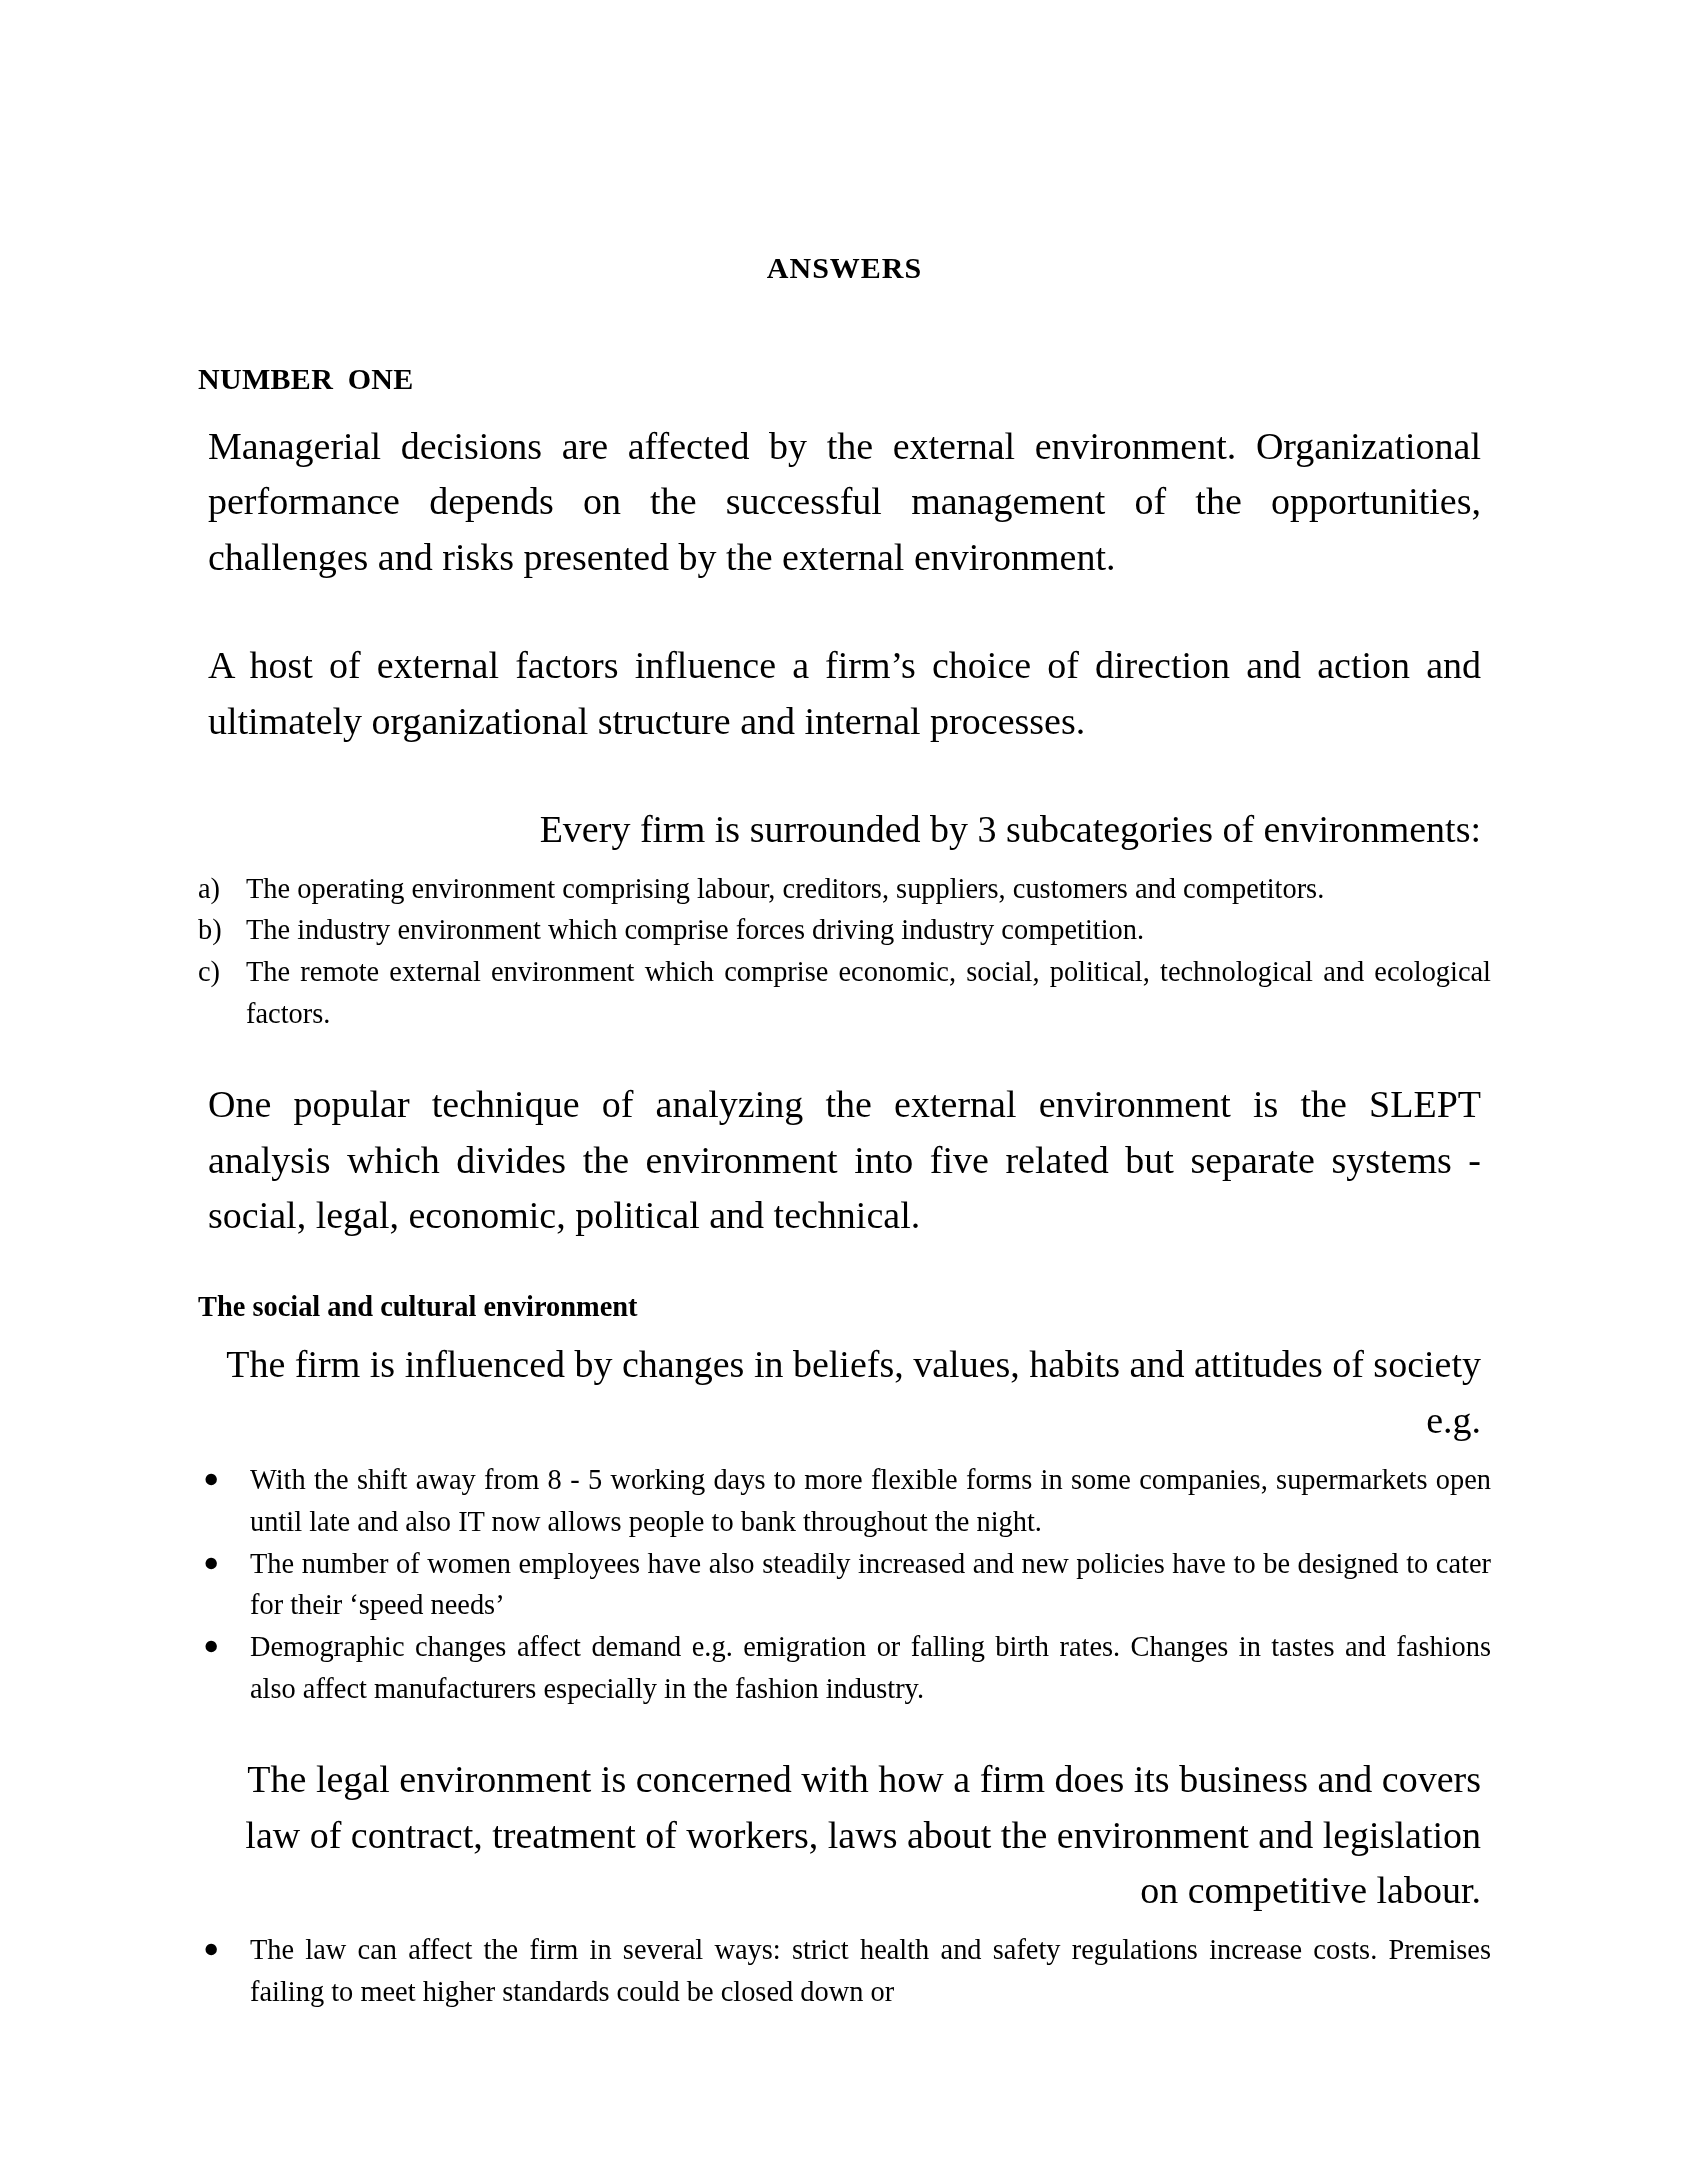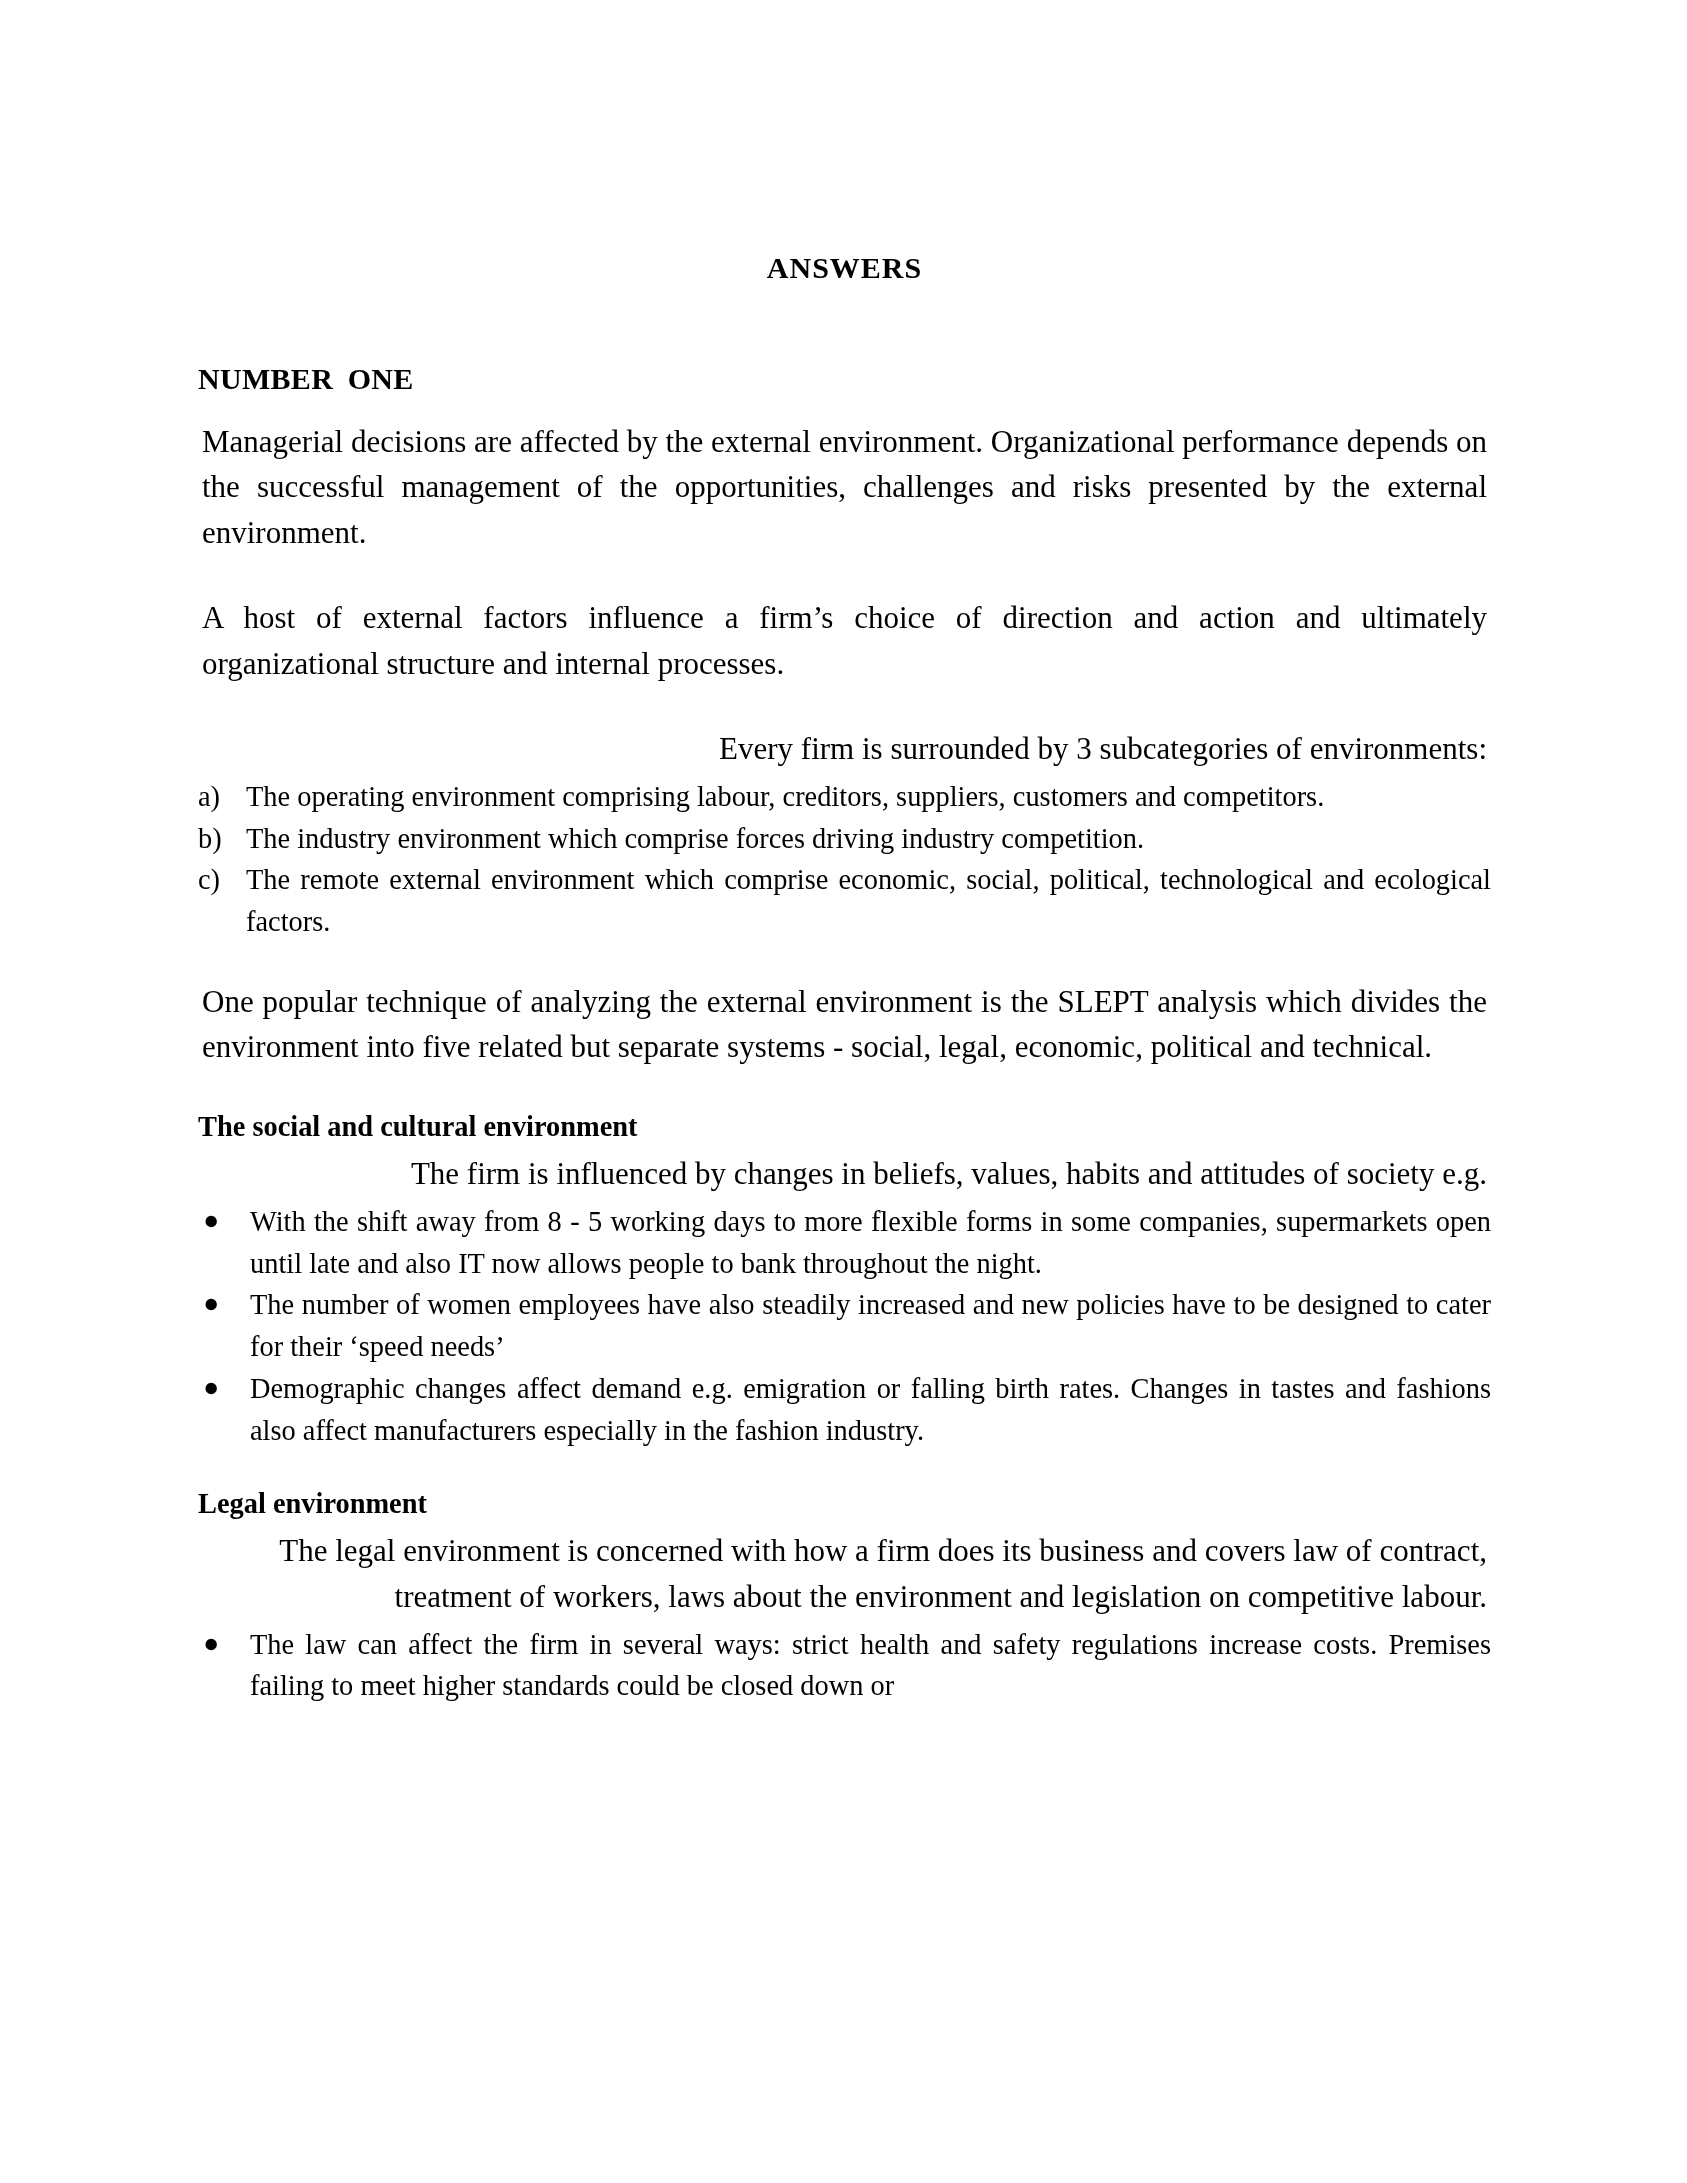--- a/index.html
+++ b/index.html
@@ -46,25 +46,25 @@
   }
 
   .sub-heading {
     font-weight: bold;
     font-size: 28.4px;
     line-height: 1.45;
     margin: 0;
   }
 
   p.body {
-    font-size: 31px;
+    font-size: 38px;
     line-height: 1.47;
     text-align: justify;
     text-justify: inter-word;
-    margin: 4px;
+    margin: 10px;
     hyphens: none;
   }
   p.body.last-left {
     text-align: right;
   }
 
   .para-gap {
     height: 32px;
   }
 
@@ -169,21 +169,20 @@
         <span>The number of women employees have also steadily increased and new policies have to be designed to cater for their ‘speed needs’</span>
       </li>
       <li>
         <span class="dot">●</span>
         <span>Demographic changes affect demand e.g. emigration or falling birth rates. Changes in tastes and fashions also affect manufacturers especially in the fashion industry.</span>
       </li>
     </ul>
 
     <div class="para-gap"></div>
 
-    <h3 class="sub-heading">Legal environment</h3>
     <p class="body last-left">The legal environment is concerned with how a firm does its business and covers law of contract, treatment of workers, laws about the environment and legislation on competitive labour.</p>
 
     <ul class="bullet-list">
       <li>
         <span class="dot">●</span>
         <span>The law can affect the firm in several ways: strict health and safety regulations increase costs.  Premises failing to meet higher standards could be closed down or</span>
       </li>
     </ul>
 
   </div>

